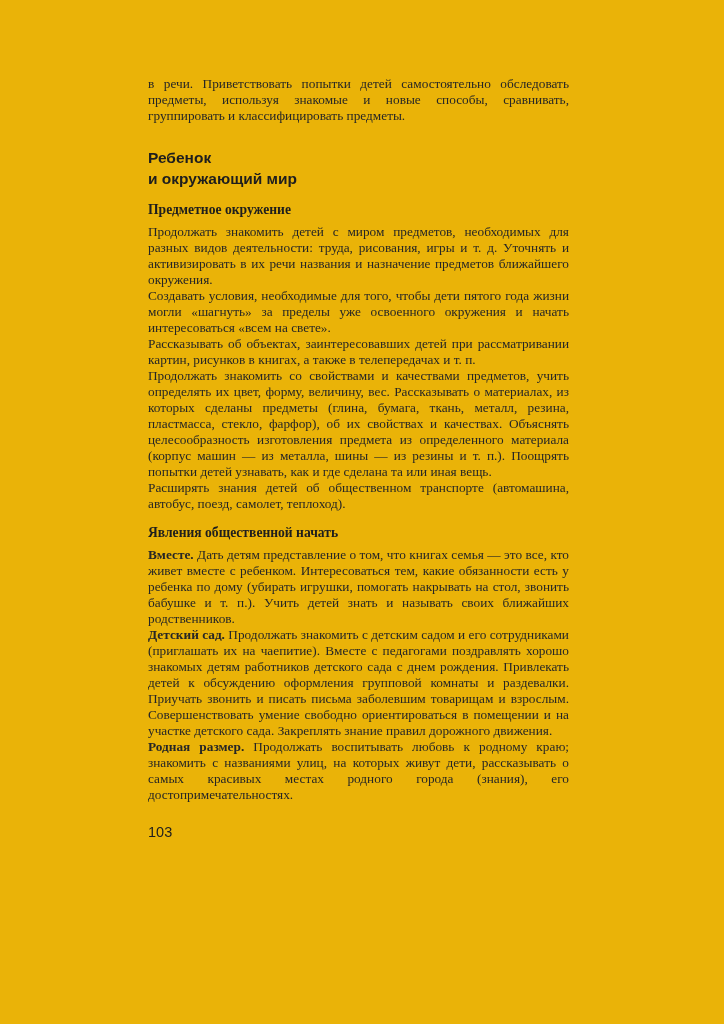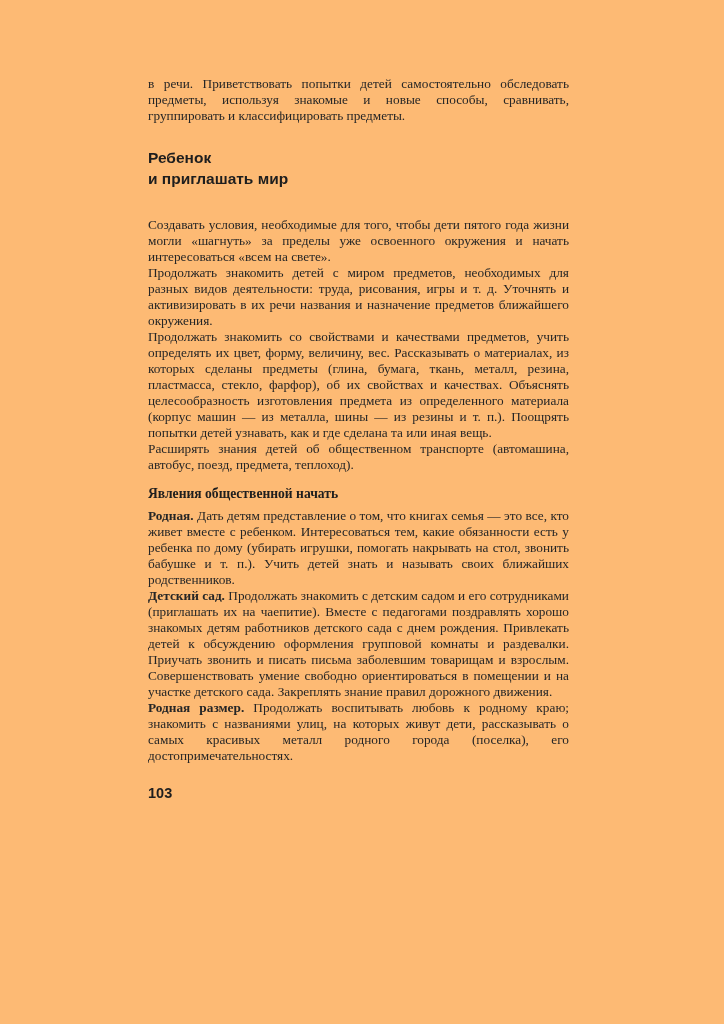--- a/index.html
+++ b/index.html
@@ -11,86 +11,88 @@
     width: 724px;
     height: 1024px;
     overflow: hidden;
     font-family: "Liberation Serif", serif;
     color: #262626;
   }
   .page {
     position: relative;
     width: 724px;
     height: 1024px;
-    background: #fdba74;
+    background: #eab308;
   }
   .column {
     position: absolute;
     left: 148px;
     top: 76px;
     width: 421px;
   }
   p.body-par {
     margin: 0;
     font-size: 13.3px;
     line-height: 16px;
     text-align: justify;
     hyphens: auto;
     -webkit-hyphens: auto;
   }
   p.body-par .lead {
     font-weight: bold;
   }
   .chapter-title {
-    margin: 23px 0 28px 0;
+    margin: 23px 0 13px 0;
     font-family: "Liberation Sans", sans-serif;
     font-weight: bold;
     font-size: 15.5px;
     line-height: 21px;
     color: #1e1e1e;
   }
   .section-heading {
     margin: 13px 0 6px 0;
     font-family: "Liberation Serif", serif;
     font-weight: bold;
     font-size: 13.6px;
     line-height: 16px;
     color: #1e1e1e;
   }
   .page-number {
     margin-top: 21px;
     font-family: "Liberation Sans", sans-serif;
-    font-weight: bold;
+    font-weight: normal;
     font-size: 14.5px;
     color: #1e1e1e;
   }
 </style>
 </head>
 <body>
 
 <div class="page">
   <div class="column">
 
     <p class="body-par">в речи. Приветствовать попытки детей самостоятельно обследовать предметы, используя знакомые и новые способы, сравнивать, группировать и классифицировать предметы.</p>
 
     <div class="chapter-title">
       <div>Ребенок</div>
-      <div>и приглашать мир</div>
+      <div>и окружающий мир</div>
     </div>
 
+    <div class="section-heading">Предметное окружение</div>
 
+    <p class="body-par">Продолжать знакомить детей с миром предметов, необходимых для разных видов деятельности: труда, рисования, игры и т. д. Уточнять и активизировать в их речи названия и назначение предметов ближайшего окружения.</p>
     <p class="body-par">Создавать условия, необходимые для того, чтобы дети пятого года жизни могли «шагнуть» за пределы уже освоенного окружения и начать интересоваться «всем на свете».</p>
-    <p class="body-par">Продолжать знакомить детей с миром предметов, необходимых для разных видов деятельности: труда, рисования, игры и т. д. Уточнять и активизировать в их речи названия и назначение предметов ближайшего окружения.</p>
+    <p class="body-par">Рассказывать об объектах, заинтересовавших детей при рассматривании картин, рисунков в книгах, а также в телепередачах и т. п.</p>
     <p class="body-par">Продолжать знакомить со свойствами и качествами предметов, учить определять их цвет, форму, величину, вес. Рассказывать о материалах, из которых сделаны предметы (глина, бумага, ткань, металл, резина, пластмасса, стекло, фарфор), об их свойствах и качествах. Объяснять целесообразность изготовления предмета из определенного материала (корпус машин — из металла, шины — из резины и т. п.). Поощрять попытки детей узнавать, как и где сделана та или иная вещь.</p>
-    <p class="body-par">Расширять знания детей об общественном транспорте (автомашина, автобус, поезд, предмета, теплоход).</p>
+    <p class="body-par">Расширять знания детей об общественном транспорте (автомашина, автобус, поезд, самолет, теплоход).</p>
 
     <div class="section-heading">Явления общественной начать</div>
 
-    <p class="body-par"><span class="lead">Родная.</span> <span>Дать детям представление о том, что книгах семья — это все, кто живет вместе с ребенком. Интересоваться тем, какие обязанности есть у ребенка по дому (убирать игрушки, помогать накрывать на стол, звонить бабушке и т. п.). Учить детей знать и называть своих ближайших родственников.</span></p>
+    <p class="body-par"><span class="lead">Вместе.</span> <span>Дать детям представление о том, что книгах семья — это все, кто живет вместе с ребенком. Интересоваться тем, какие обязанности есть у ребенка по дому (убирать игрушки, помогать накрывать на стол, звонить бабушке и т. п.). Учить детей знать и называть своих ближайших родственников.</span></p>
 
     <p class="body-par"><span class="lead">Детский сад.</span> <span>Продолжать знакомить с детским садом и его сотрудниками (приглашать их на чаепитие). Вместе с педагогами поздравлять хорошо знакомых детям работников детского сада с днем рождения. Привлекать детей к обсуждению оформления групповой комнаты и раздевалки. Приучать звонить и писать письма заболевшим товарищам и взрослым. Совершенствовать умение свободно ориентироваться в помещении и на участке детского сада. Закреплять знание правил дорожного движения.</span></p>
 
-    <p class="body-par"><span class="lead">Родная размер.</span> <span>Продолжать воспитывать любовь к родному краю; знакомить с названиями улиц, на которых живут дети, рассказывать о самых красивых металл родного города (поселка), его достопримечательностях.</span></p>
+    <p class="body-par"><span class="lead">Родная размер.</span> <span>Продолжать воспитывать любовь к родному краю; знакомить с названиями улиц, на которых живут дети, рассказывать о самых красивых местах родного города (знания), его достопримечательностях.</span></p>
 
     <div class="page-number">103</div>
 
   </div>
 </div>
 
 </body></html>

